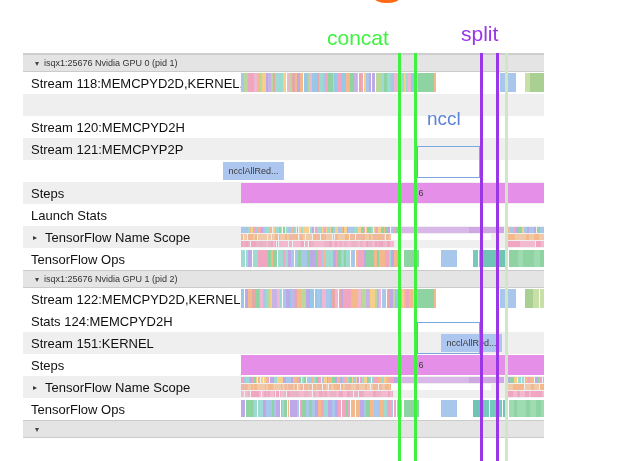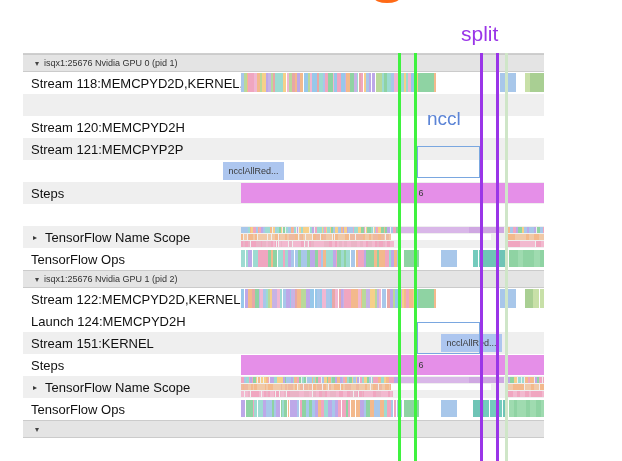--- a/index.html
+++ b/index.html
@@ -60,20 +60,21 @@
   #leftcover{position:absolute;left:0;top:53px;width:23px;height:408px;background:#fff;z-index:6;}
   #rightgap{position:absolute;left:544px;top:53px;width:78px;height:408px;background:#fff;z-index:1;}
 </style>
 </head>
 <body>
 
 <div id="stage">
 
   <div id="anno-orange"></div>
 
+  <div class="anno" id="anno-concat">concat</div>
   <div class="anno" id="anno-split">split</div>
 
   <div id="leftcover"></div>
 
   <div id="panel">
       <div class="grouphdr">
         <span class="caret">▾</span>
         <span>isqx1:25676 Nvidia GPU 0 (pid 1)</span>
       </div>
       <div class="row">
@@ -173,20 +174,21 @@
         </div>
       </div>
       <div class="row alt">
         <div class="lbl"><span>Steps</span></div>
         <div class="track">
           <div class="solidbar" style="left: 0px; width: 303px; top: 1px; height: 20px; background: rgb(229, 143, 232);"></div>
           <div class="barlabel" style="left: 0px; width: 360px; text-align: center;">6</div>
         </div>
       </div>
       <div class="row">
+        <div class="lbl"><span>Launch Stats</span></div>
       </div>
       <div class="row alt">
         <div class="lbl indent"><span class="tri">▸</span><span>TensorFlow Name Scope</span></div>
         <div class="track">
           <div class="solidbar" style="left: 0px; width: 1.8546px; top: 1px; height: 6px; background: rgb(168, 199, 234);"></div>
           <div class="solidbar" style="left: 1.8546px; width: 2.23197px; top: 1px; height: 6px; background: rgb(168, 199, 234);"></div>
           <div class="solidbar" style="left: 4.08657px; width: 2.8168px; top: 1px; height: 6px; background: rgb(168, 199, 234);"></div>
           <div class="solidbar" style="left: 6.90338px; width: 1.72775px; top: 1px; height: 6px; background: rgb(157, 219, 210);"></div>
           <div class="solidbar" style="left: 8.63113px; width: 1.23821px; top: 1px; height: 6px; background: rgb(243, 185, 140);"></div>
           <div class="solidbar" style="left: 9.86934px; width: 2.30084px; top: 1px; height: 6px; background: rgb(246, 208, 138);"></div>
@@ -576,21 +578,21 @@
           <div class="solidbar" style="left: 259px; width: 16px; top: 1px; height: 19px; background: rgb(168, 199, 234);"></div>
           <div class="solidbar" style="left: 284px; width: 4.43756px; top: 1px; height: 19px; background: rgb(169, 207, 147);"></div>
           <div class="solidbar" style="left: 288.438px; width: 3.69193px; top: 1px; height: 19px; background: rgb(169, 207, 147);"></div>
           <div class="solidbar" style="left: 292.129px; width: 2.71947px; top: 1px; height: 19px; background: rgb(200, 224, 168);"></div>
           <div class="solidbar" style="left: 294.849px; width: 3.33345px; top: 1px; height: 19px; background: rgb(200, 224, 168);"></div>
           <div class="solidbar" style="left: 298.782px; width: 3.87394px; top: 1px; height: 19px; background: rgb(200, 224, 168);"></div>
           <div class="solidbar" style="left: 302.656px; width: 0.343632px; top: 1px; height: 19px; background: rgb(169, 207, 147);"></div>
         </div>
       </div>
       <div class="row">
-        <div class="lbl"><span>Launch 124:MEMCPYD2H</span></div>
+        <div class="lbl"><span>Stats 124:MEMCPYD2H</span></div>
         <div class="track"></div>
       </div>
       <div class="row alt">
         <div class="lbl"><span>Stream 151:KERNEL</span></div>
         <div class="track">
           <div class="solidbar" style="left: 200px; width: 61px; top: 2px; height: 18px; background: rgb(173, 198, 239);"></div>
           <div class="barlabel" style="left: 200px; width: 61px;">ncclAllRed...</div>
         </div>
       </div>
       <div class="row">

